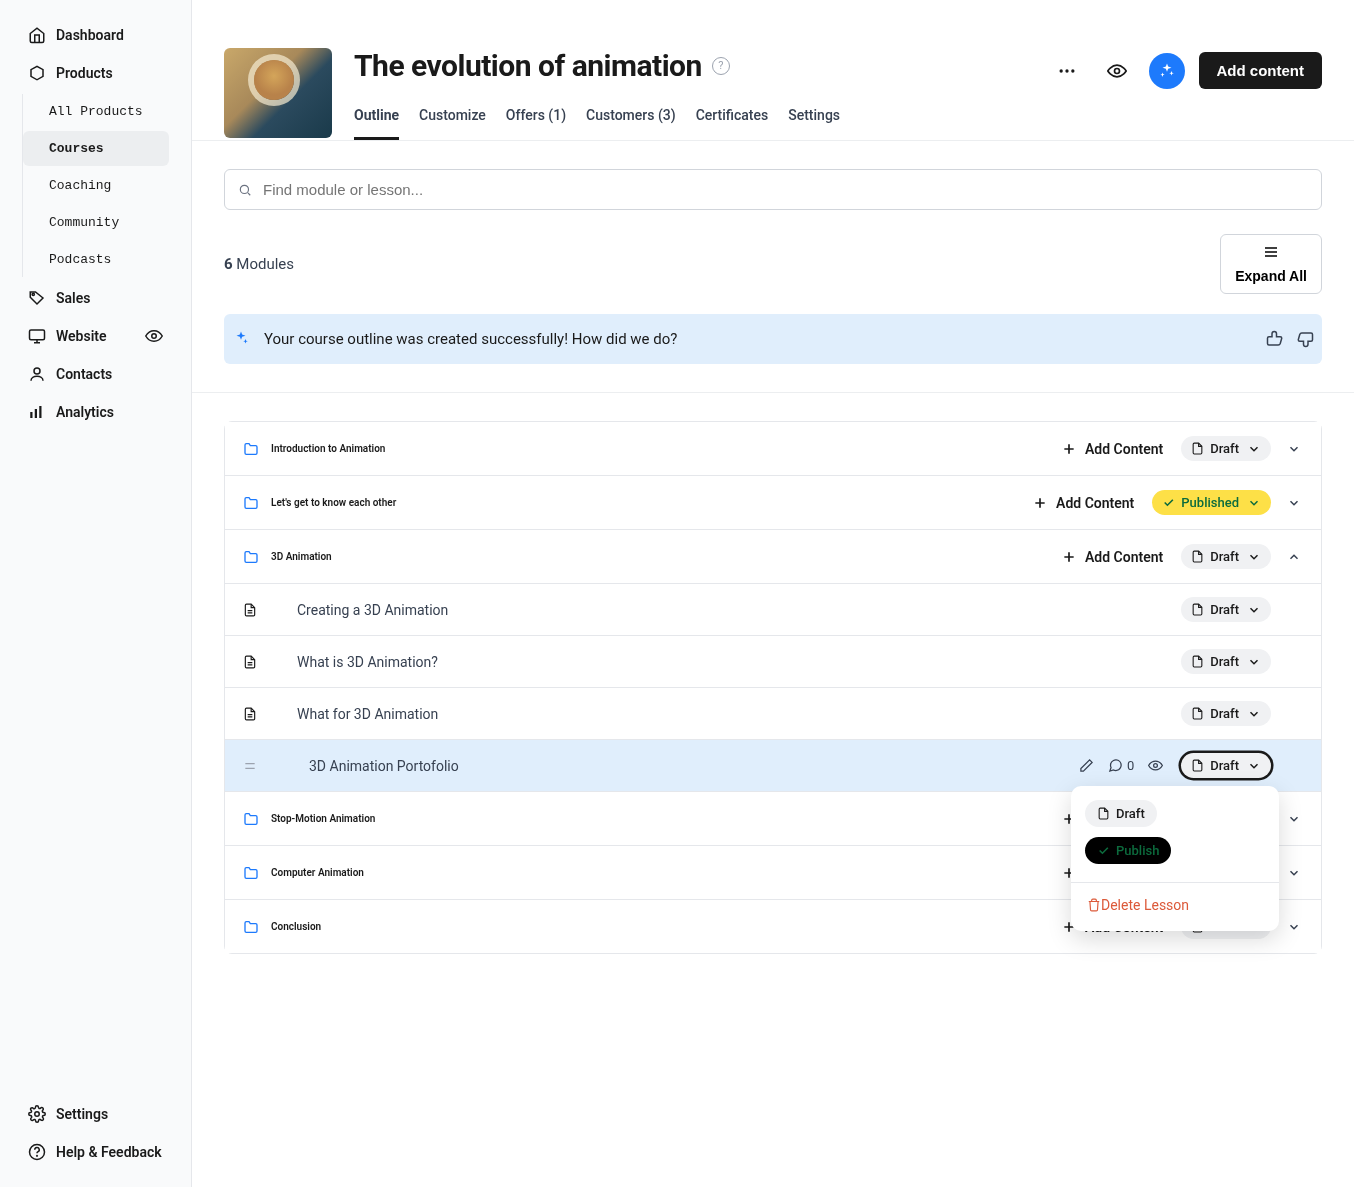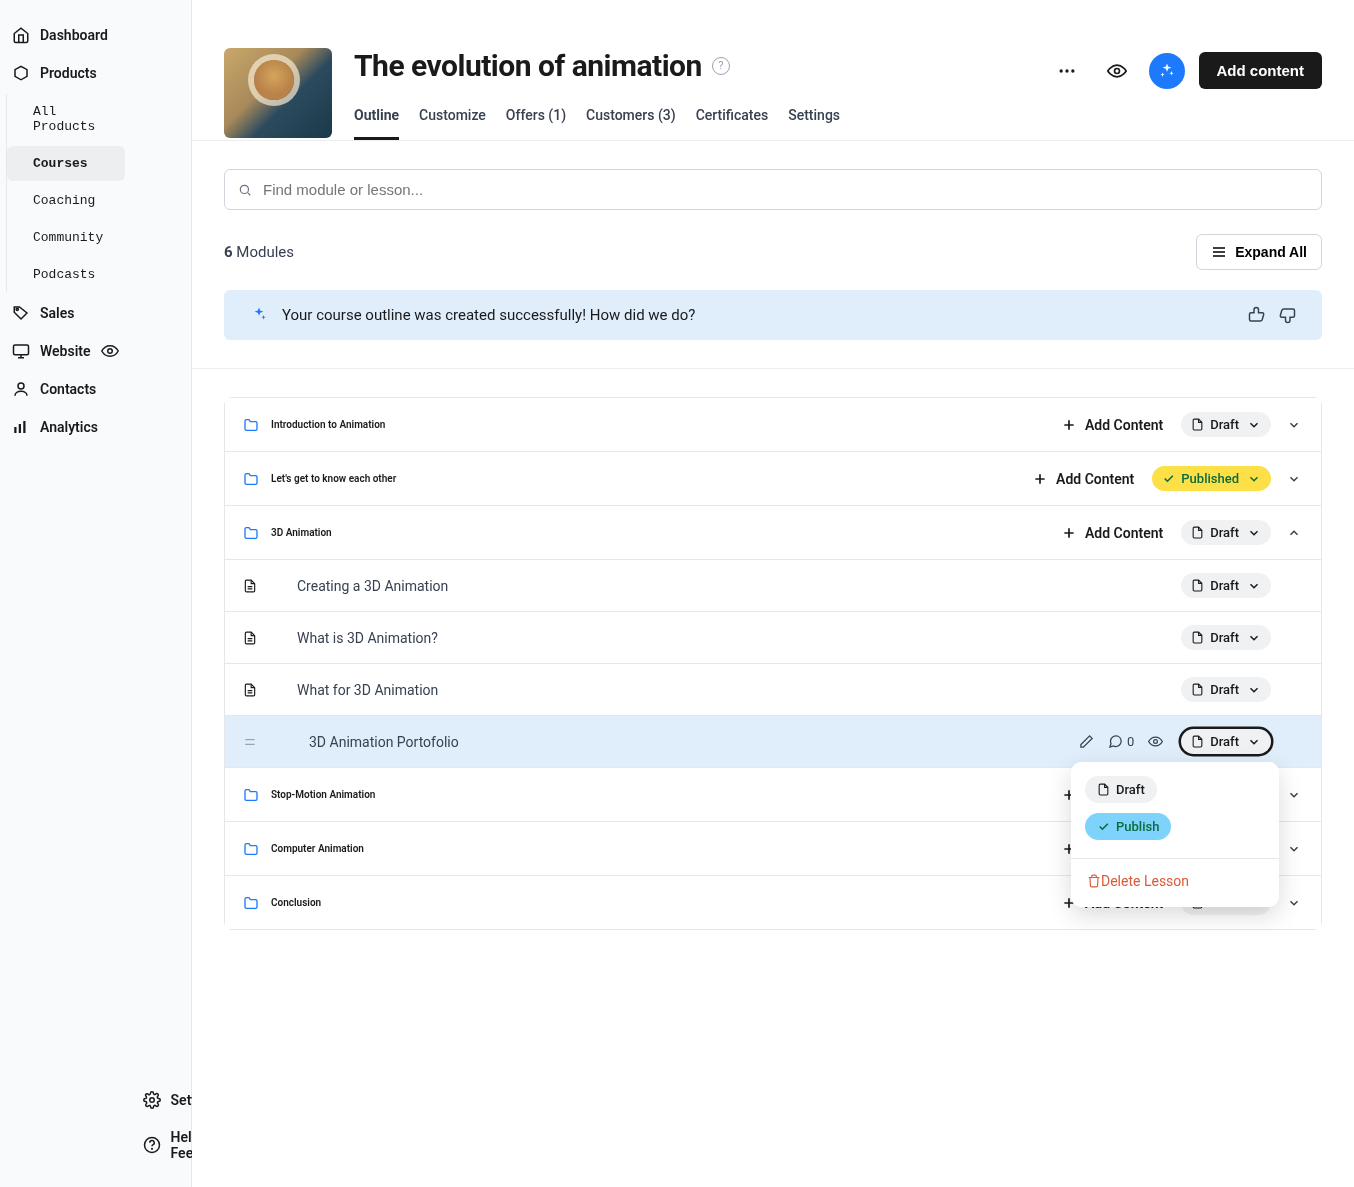--- a/index.html
+++ b/index.html
@@ -1,18 +1,18 @@
 <!DOCTYPE html>
 <html><head>
 <meta charset="utf-8">
 <style>
 * { margin: 0; padding: 0; box-sizing: border-box; }
 body { font-family: -apple-system, BlinkMacSystemFont, "Segoe UI", Roboto, sans-serif; font-size: 14px; color: #1a1a1a; background: #fff; }
 .app { display: flex; height: 1187px; width: 1354px; }
-.sidebar { width: 192px; background: #f9fafb; border-right: 1px solid #e5e7eb; display: flex; flex-direction: row; padding: 16px 0; }
+.sidebar { width: 192px; background: #f9fafb; border-right: 1px solid #e5e7eb; display: flex; flex-direction: column; padding: 16px 16px; }
 .nav-list { flex: 1; }
 .nav-item { display: flex; align-items: center; padding: 10px 12px; cursor: pointer; font-weight: 600; gap: 10px; }
 .nav-item .icon { width: 18px; height: 18px; display: inline-flex; align-items: center; justify-content: center; }
 .nav-sub { margin-left: 6px; border-left: 1px solid #e5e7eb; font-family: Liberation Mono, monospace; }
 .nav-sub-item { padding: 10px 14px 10px 26px; font-size: 13px; font-weight: 500; cursor: pointer; border-radius: 6px; margin: 2px 6px 2px 0; }
 .nav-sub-item.active { background: #eceef0; font-weight: 600; }
 .nav-bottom { margin-top: auto; }
 .nav-item .eye { margin-left: auto; }
 .main { flex: 1; overflow: auto; background: #fff; }
 .page-header { padding: 48px 32px 0; display: flex; align-items: flex-start; gap: 22px; border-bottom: 1px solid #eceef0; }
@@ -29,22 +29,22 @@
 .icon-btn { width: 36px; height: 36px; border-radius: 50%; display: inline-flex; align-items: center; justify-content: center; cursor: pointer; }
 .icon-btn.ai { background: #1d7afc; color: #fff; }
 .btn-primary { background: #1a1a1a; color: #fff; border: none; padding: 10px 18px; border-radius: 6px; font-weight: 600; font-size: 15px; cursor: pointer; }
 .content { padding: 28px 32px; }
 .search-box { position: relative; margin-bottom: 24px; }
 .search-box input { width: 100%; padding: 11px 14px 11px 38px; border: 1px solid #d1d5db; border-radius: 6px; font-size: 15px; outline: none; }
 .search-box .search-icon { position: absolute; left: 14px; top: 50%; transform: translateY(-50%); color: #6b7280; }
 .modules-bar { display: flex; justify-content: space-between; align-items: center; margin-bottom: 20px; }
 .modules-count { font-size: 15px; color: #374151; }
 .modules-count b { font-weight: 700; }
-.expand-btn { border: 1px solid #d1d5db; background: #fff; padding: 9px 14px; border-radius: 6px; font-weight: 600; font-size: 14px; cursor: pointer; display: inline-flex; align-items: center; gap: 8px; }
-.banner { background: #e0eefc; border-radius: 6px; padding: 16px 26px; display: flex; align-items: center; gap: 14px; margin-bottom: 28px; }
+.expand-btn { border: 1px solid #d1d5db; background: #fff; padding: 9px 14px; border-radius: 6px; font-weight: 600; font-size: 14px; cursor: pointer; display: inline-flex; align-items: center; gap: 8px; flex-direction: column; }
+.banner { background: #e0eefc; border-radius: 6px; padding: 16px 8px; display: flex; align-items: center; gap: 14px; margin-bottom: 28px; }
 .banner .sparkle { color: #1d7afc; }
 .banner-text { flex: 1; font-size: 15px; color: #1a1a1a; }
 .banner-actions { display: flex; gap: 12px; color: #374151; }
 .banner-actions span { cursor: pointer; }
 .divider-line { height: 1px; background: #eceef0; margin: 0 -32px 28px; }
 .module-list { border: 1px solid #e5e7eb; border-radius: 8px; overflow: visible; }
 .module-row { display: flex; align-items: center; padding: 14px 18px; border-bottom: 1px solid #e5e7eb; background: #fff; }
 .module-row:last-child { border-bottom: none; }
 .module-row .folder-icon { color: #1d7afc; margin-right: 12px; }
 .module-title { font-weight: 600; font-size: 10px; flex: 1; }
@@ -56,21 +56,21 @@
 .status-pill.published { background: #fde047; color: #0c6b3d; }
 .status-pill .chev { font-size: 10px; margin-left: 2px; }
 .status-pill.ring { box-shadow: 0 0 0 2.5px #1a1a1a; }
 .expand-chev { margin-left: 16px; color: #374151; cursor: pointer; width: 16px; text-align: center; }
 .lesson-actions { display: flex; align-items: center; gap: 14px; margin-right: 18px; color: #374151; }
 .lesson-actions .count { font-size: 13px; }
 .drag-handle { margin-right: 12px; color: #9ca3af; }
 .dropdown { position: absolute; right: 42px; top: 46px; background: #fff; border-radius: 10px; box-shadow: 0 8px 24px rgba(0,0,0,0.15); width: 208px; padding: 14px; z-index: 10; }
 .dd-pill { display: inline-flex; align-items: center; gap: 6px; padding: 6px 12px; border-radius: 14px; font-size: 13px; font-weight: 500; margin-bottom: 10px; cursor: pointer; }
 .dd-pill.draft { background: #f0f1f3; }
-.dd-pill.publish { background: #7dd3fc; color: #0c6b3d; }
+.dd-pill.publish { background: #000000; color: #0c6b3d; }
 .dd-sep { height: 1px; background: #e5e7eb; margin: 8px -14px 10px; }
 .dd-delete { color: #dc5a3a; display: flex; align-items: center; cursor: pointer; padding: 4px 2px; font-size: 14px; }
 svg { display: block; }
 </style>
 </head>
 <body>
 
 <div class="app">
 
   <aside class="sidebar">

